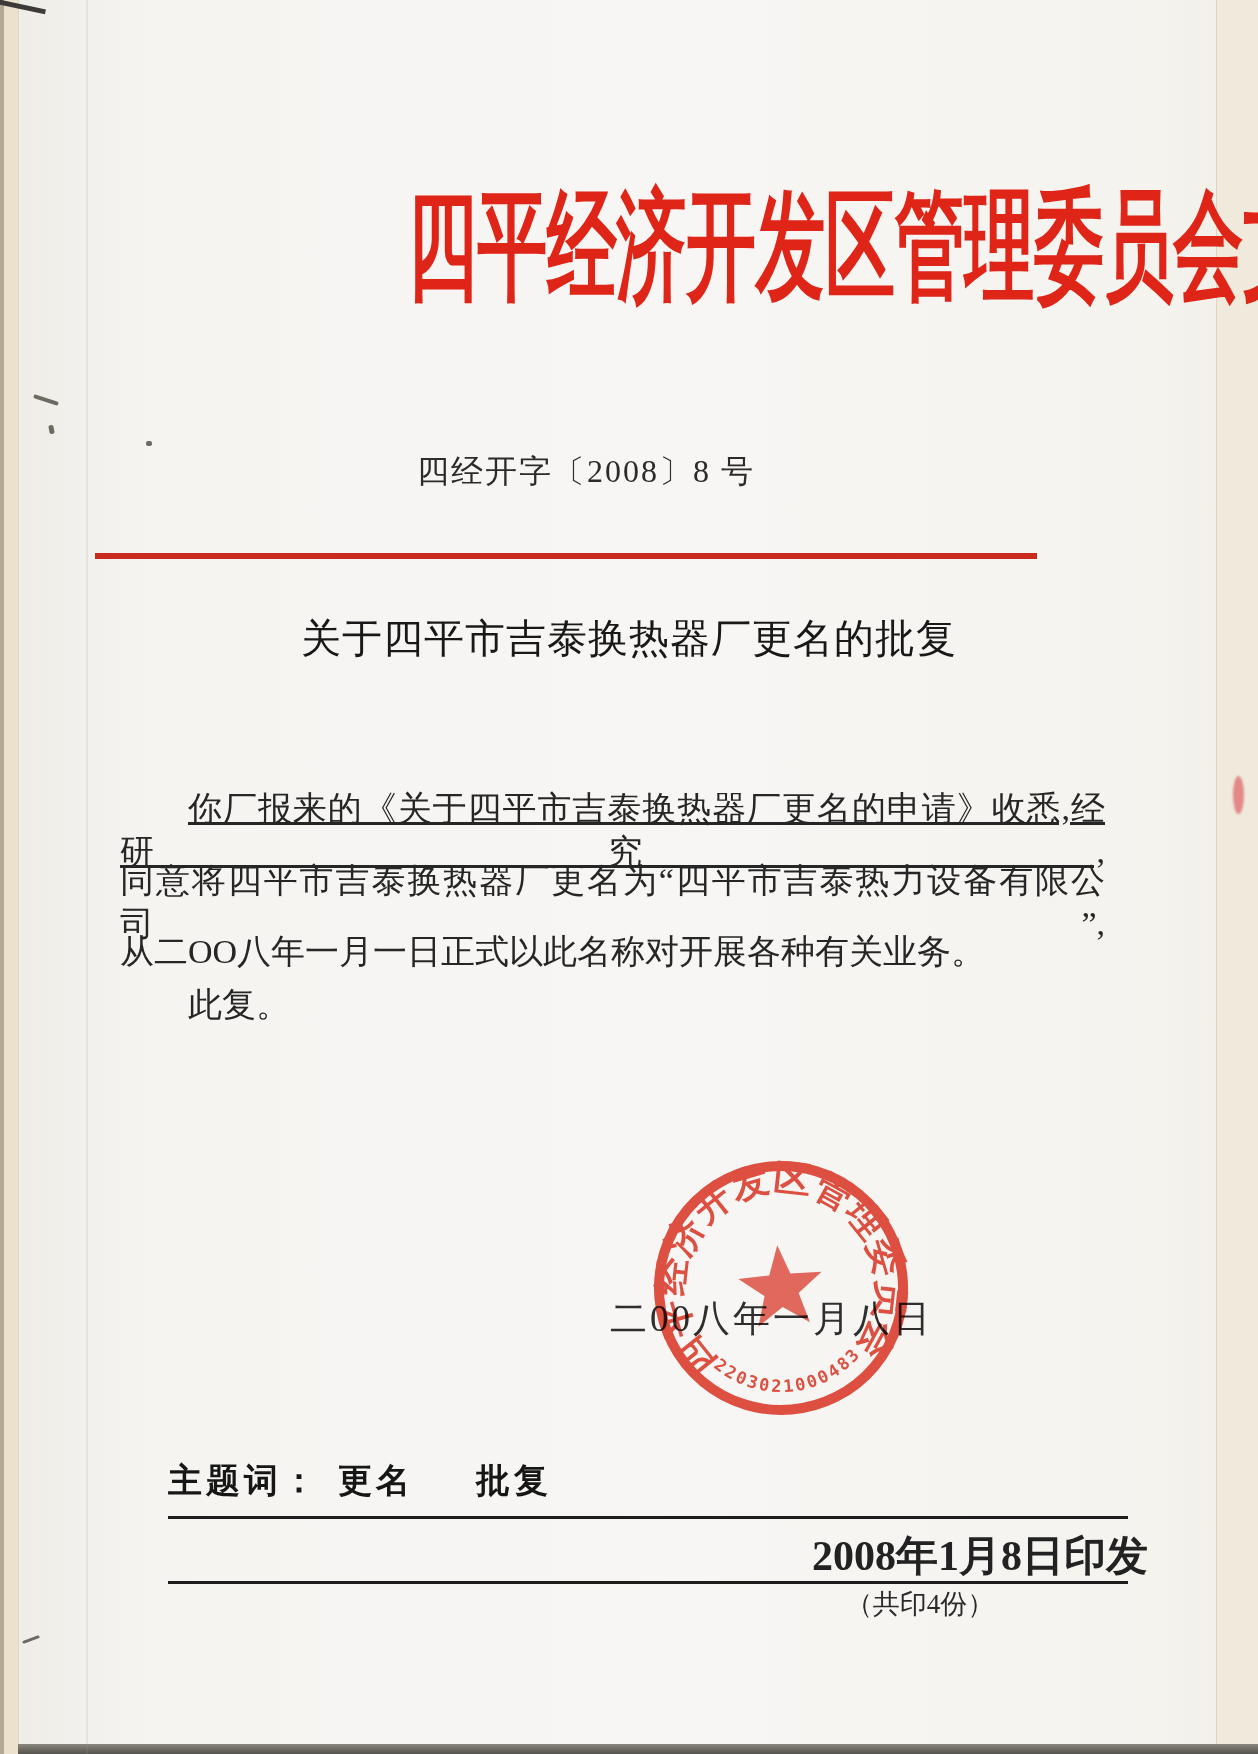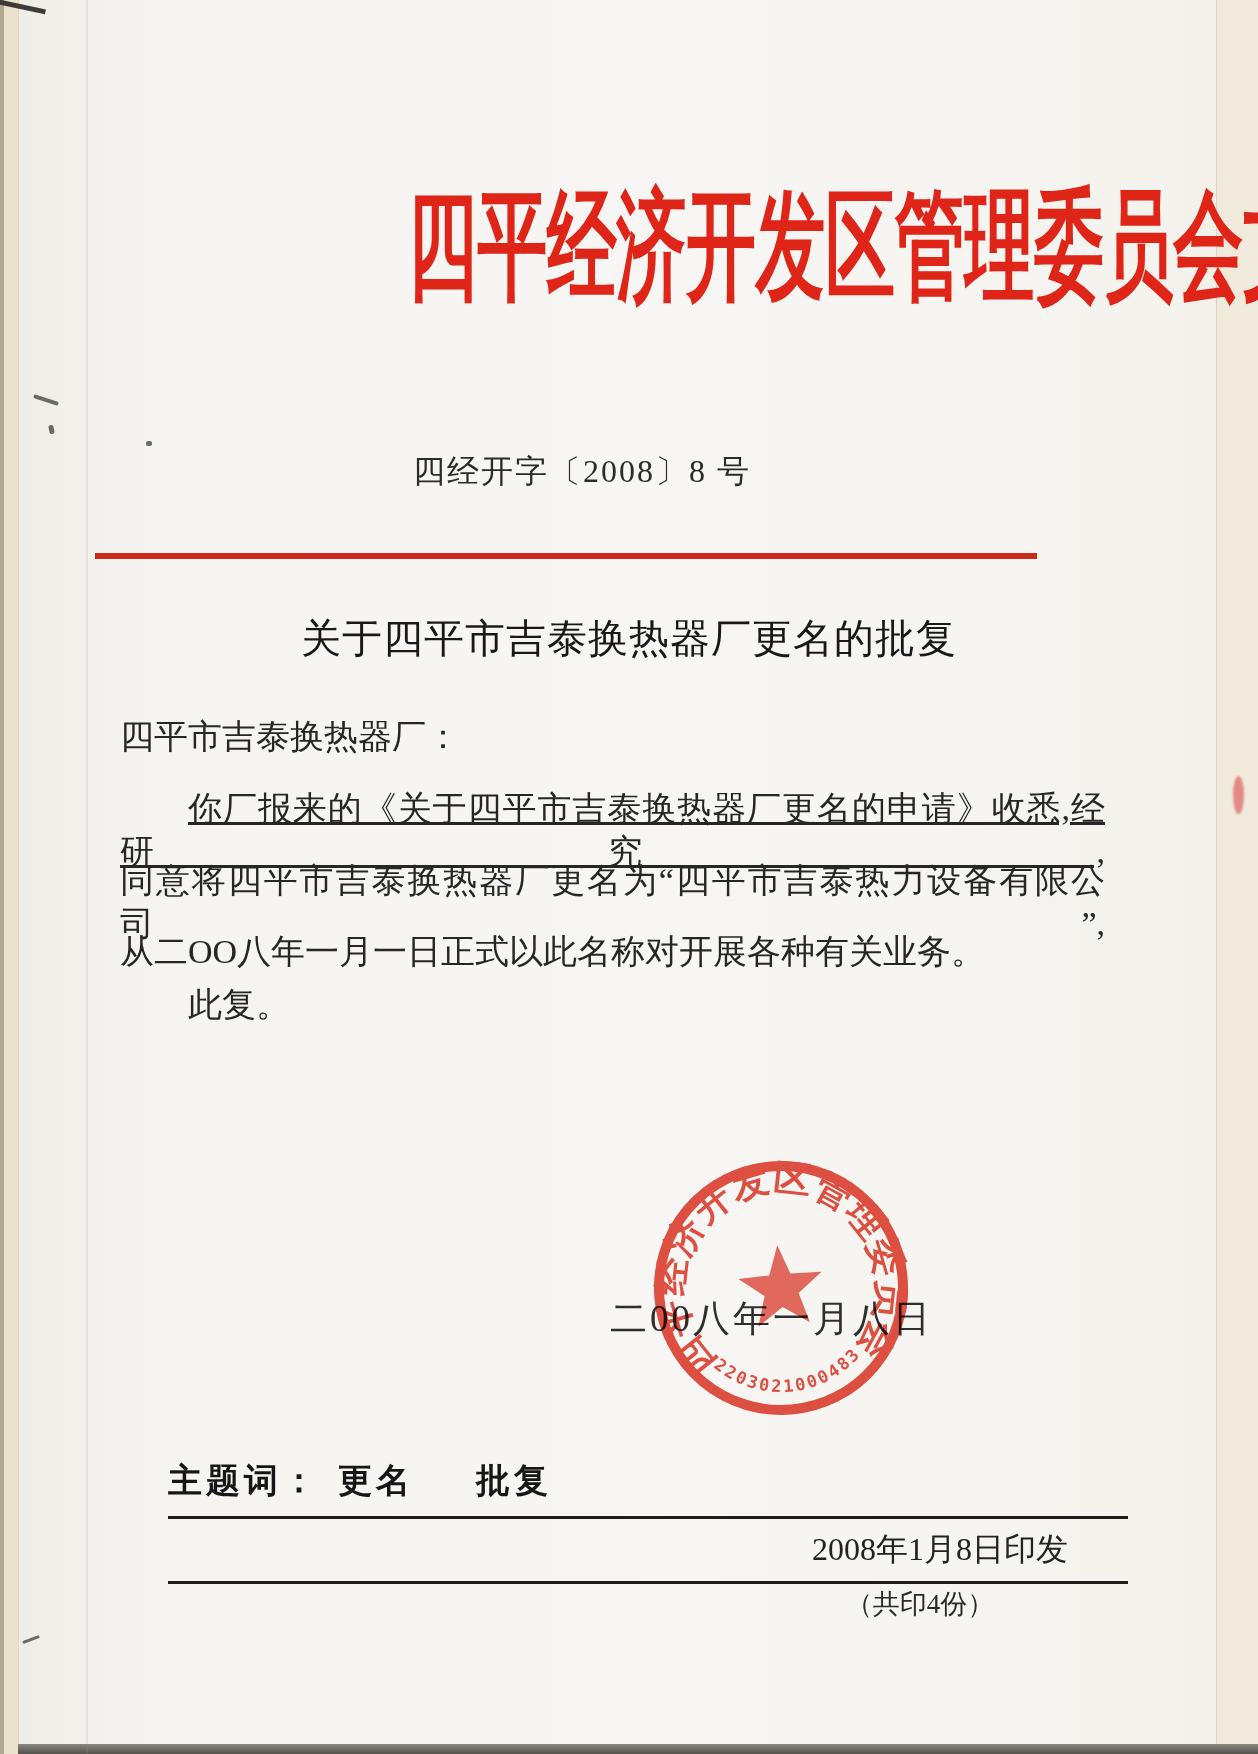--- a/index.html
+++ b/index.html
@@ -21,21 +21,21 @@
   .speck{position:absolute;background:#6d6a62;border-radius:2px;}
   .smudge-red{position:absolute;left:1233px;top:776px;width:11px;height:38px;background:rgba(213,42,52,.5);border-radius:50%;filter:blur(1px);}
   
   .banner{position:absolute;left:55px;top:180px;width:1030px;text-align:center;}
   .banner span{
     display:inline-block;white-space:nowrap;
     font-size:120px;line-height:1.12;font-weight:bold;
     transform:scaleX(0.58);transform-origin:50% 50%;
     font-family:"Liberation Serif","DejaVu Serif",serif;
   }
-  .docnum{position:absolute;left:16px;top:450px;width:1132px;text-align:center;font-size:32px;letter-spacing:2px;color:#2b2b2b;}
+  .docnum{position:absolute;left:0;top:450px;width:1132px;text-align:center;font-size:32px;letter-spacing:2px;color:#2b2b2b;padding-left:20px;}
   .red-rule{position:absolute;left:95px;top:553px;width:942px;height:6px;}
   .doc-title{
     position:absolute;left:0;top:611px;width:1258px;text-align:center;
     font-size:40px;font-weight:normal;letter-spacing:1px;color:#181818;
     font-family:"Liberation Sans","DejaVu Sans",sans-serif;
   }
   .body-line{position:absolute;left:120px;font-size:34px;line-height:1.25;color:#262626;white-space:nowrap;}
   .jline{width:985px;white-space:normal;text-align:justify;text-align-last:justify;}
   .indent{text-indent:68px;}
   .doc-date{position:absolute;left:610px;top:1294px;font-size:37px;letter-spacing:3px;color:#2e2e2e;z-index:1;}
@@ -44,21 +44,21 @@
     position:absolute;left:168px;top:1458px;
     font-family:"Liberation Sans","DejaVu Sans",sans-serif;
     font-weight:bold;font-size:34px;letter-spacing:4px;color:#161616;
   }
   .subject-word1{margin-left:18px;}
   .subject-word2{margin-left:62px;}
   .sep{position:absolute;left:168px;width:960px;height:3px;background:#1d1d1d;}
   .sep1{top:1516px;}
   .sep2{top:1581px;}
   .footer-office{position:absolute;left:170px;top:1528px;font-size:34px;letter-spacing:1px;color:#222;}
-  .footer-date{position:absolute;left:812px;top:1528px;font-size:32px;color:#222;}
+  .footer-date{position:absolute;left:812px;top:1528px;font-size:42px;color:#222;font-weight:bold;}
   .footer-copies{position:absolute;left:750px;top:1586px;width:340px;text-align:center;font-size:27px;color:#2a2a2a;}
 </style>
 </head>
 <body>
 
 <div id="page">
 
   <div class="edge-right"></div>
   <div class="edge-left"></div>
   <div class="edge-left-dark"></div>
@@ -74,21 +74,20 @@
   <div class="banner">
     <span style="color:#df2418">四平经济开发区管理委员会文件</span>
   </div>
 
   <div class="docnum">四经开字〔2008〕8 号</div>
 
   <div class="red-rule" style="background:#c82a1e"></div>
 
   <div class="doc-title">关于四平市吉泰换热器厂更名的批复</div>
 
-  <div class="body-line" style="top:716px;">四平市吉泰换热器厂：</div>
 
   <div class="body-line jline indent" style="top:788px;text-decoration:underline;">你厂报来的《关于四平市吉泰换热器厂更名的申请》收悉,经研究,</div>
 
   <div class="body-line" style="top:931px;">从二OO八年一月一日正式以此名称对开展各种有关业务。</div>
 
   <div class="body-line jline" style="top:860px;">同意将四平市吉泰换热器厂更名为“四平市吉泰热力设备有限公司”,</div>
 
   <div class="body-line indent" style="top:984px;">此复。</div>
 
   <div class="doc-date">二00八年一月八日</div>

